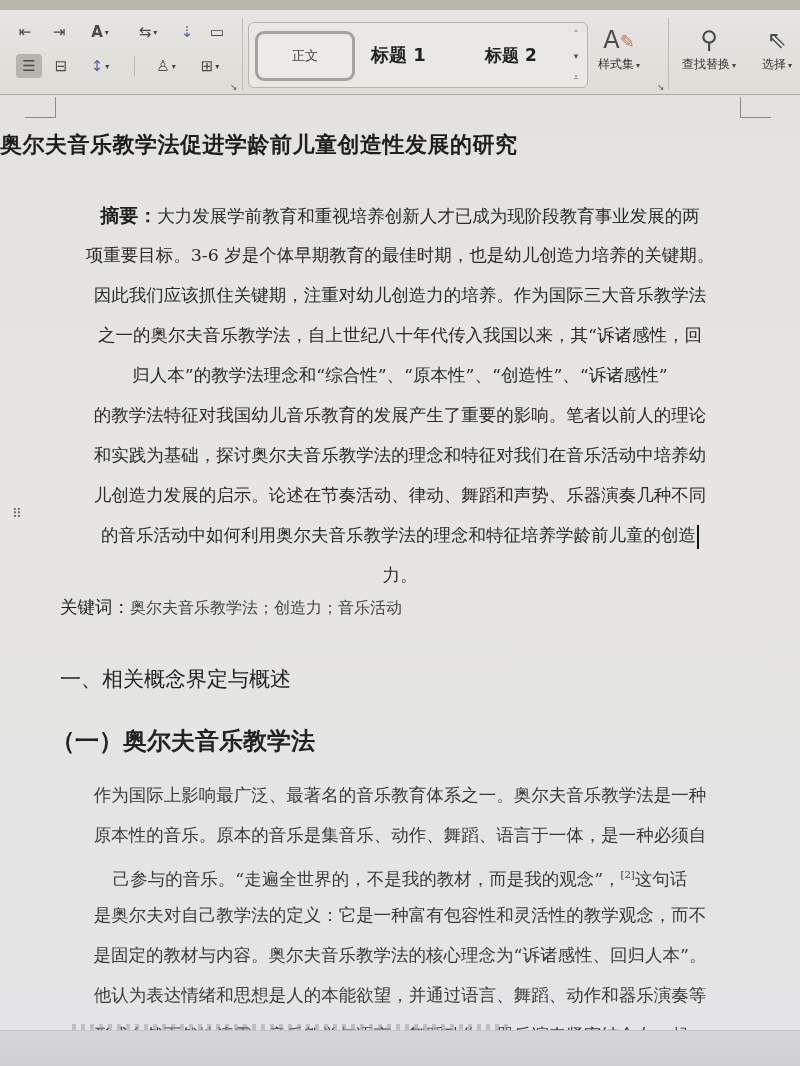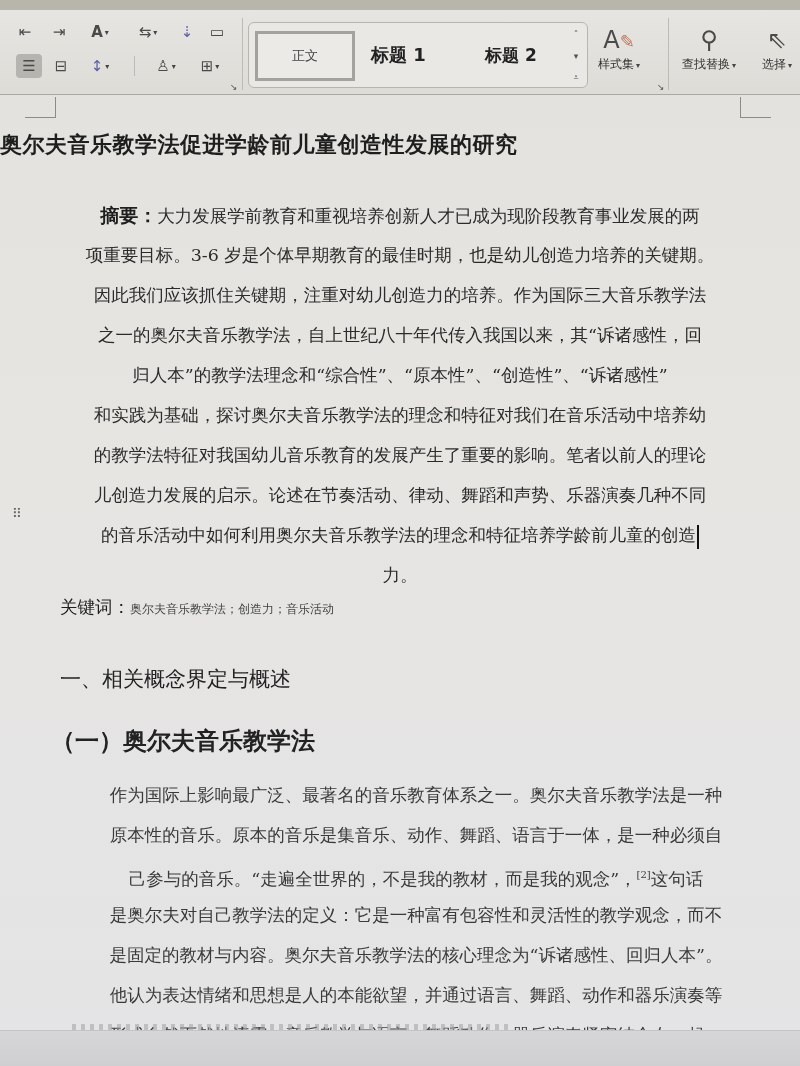--- a/index.html
+++ b/index.html
@@ -23,21 +23,21 @@
     color:#4a4a4a; font-size:15px; border-radius:4px;
   }
   .tb-icon.active { background:#b5b4ae; }
   .tb-caret { font-size:8px; margin-left:2px; color:#444; }
   .style-gallery {
     position:absolute; left:248px; top:12px; width:338px; height:64px;
     border:1px solid #b7b5af; border-radius:6px; background:#e9e8e4;
   }
   .style-normal {
     position:absolute; left:6px; top:8px; width:94px; height:44px;
-    border:3px solid #a3a29e; border-radius:0; background:#ebeae6;
+    border:3px solid #a3a29e; border-radius:9px; background:#ebeae6;
     display:flex; align-items:center; justify-content:center; font-size:13px; color:#444;
   }
   .style-h1 { position:absolute; left:122px; top:20px; font-size:18px; font-weight:bold; color:#222; }
   .style-h2 { position:absolute; left:236px; top:21px; font-size:17px; font-weight:bold; color:#222; }
   .gal-arrows { position:absolute; right:4px; top:6px; width:14px; height:54px; display:flex; flex-direction:column; align-items:center; justify-content:space-between; font-size:9px; color:#555; }
   .big-btn { position:absolute; top:14px; display:flex; flex-direction:column; align-items:center; }
   .big-btn .glyph { font-size:24px; height:32px; line-height:32px; color:#4a4a4a; }
   .big-btn .lbl { font-size:12px; color:#333; white-space:nowrap; }
   .launcher { position:absolute; font-size:9px; color:#555; }
   
@@ -54,27 +54,27 @@
   }
   .para {
     position:absolute; left:60px; width:680px;
     font-family: "DejaVu Serif", "Liberation Serif", serif;
     font-size:17.5px; color:#2b2b2b; line-height:40px;text-align:center;
   }
   .para .line { display:block; white-space:nowrap; height:40px; }
   .abs-label { font-family: "DejaVu Sans", sans-serif; font-weight:bold; font-size:19px; color:#1f1f1f; }
   .kw { position:absolute; left:60px; top:500px; font-size:17px; color:#2b2b2b; }
   .kw .k-label { font-family:"DejaVu Sans", sans-serif; font-size:17.5px; color:#1f1f1f; }
-  .kw .k-val { font-family:Liberation Mono, monospace; font-size:12px; color:#444; }
+  .kw .k-val { font-family:Liberation Mono, monospace; font-size:16px; color:#444; }
   .h1 { position:absolute; left:60px; top:570px; font-size:21px; color:#222; }
   .h2 { position:absolute; left:51px; top:630px; font-size:24px; color:#222;font-weight:bold; }
   .cursor { display:inline-block; width:2px; height:24px; background:#111; vertical-align:middle; margin-left:1px; }
   .drag-handle { position:absolute; left:12px; top:415px; font-size:13px; color:#666; letter-spacing:-1px; line-height:7px; }
   .sup { font-size:10px; vertical-align:super; }
-  .body-para { color:#3a3a3a;margin-left:16px; }
+  .body-para { color:#3a3a3a; }
   
   .bottom-bezel { position:absolute; left:0; top:1030px; width:800px; height:36px; background:linear-gradient(#d6d6d8,#cfcfd2); border-top:1px solid #c4c4c6; }
   .ghost-line { position:absolute; left:72px; top:1024px; width:440px; height:6px; background:repeating-linear-gradient(90deg,#9a9a9c 0 4px, transparent 4px 9px); opacity:0.5; }
 </style>
 </head>
 <body>
 
 <div class="top-strip"></div>
 
 <div class="ribbon">
@@ -143,22 +143,22 @@
   <div class="crop tr"></div>
 
   <div class="doc-title">奥尔夫音乐教学法促进学龄前儿童创造性发展的研究</div>
 
   <div class="para" style="top:100px;">
     <span class="line"><span class="abs-label">摘要：</span><span>大力发展学前教育和重视培养创新人才已成为现阶段教育事业发展的两</span></span>
     <span class="line">项重要目标。3-6 岁是个体早期教育的最佳时期，也是幼儿创造力培养的关键期。</span>
     <span class="line">因此我们应该抓住关键期，注重对幼儿创造力的培养。作为国际三大音乐教学法</span>
     <span class="line">之一的奥尔夫音乐教学法，自上世纪八十年代传入我国以来，其“诉诸感性，回</span>
     <span class="line">归人本”的教学法理念和“综合性”、“原本性”、“创造性”、“诉诸感性”</span>
+    <span class="line">的教学法特征对我国幼儿音乐教育的发展产生了重要的影响。笔者以前人的理论</span>
     <span class="line">和实践为基础，探讨奥尔夫音乐教学法的理念和特征对我们在音乐活动中培养幼</span>
-    <span class="line">的教学法特征对我国幼儿音乐教育的发展产生了重要的影响。笔者以前人的理论</span>
     <span class="line">儿创造力发展的启示。论述在节奏活动、律动、舞蹈和声势、乐器演奏几种不同</span>
     <span class="line"><span>的音乐活动中如何利用奥尔夫音乐教学法的理念和特征培养学龄前儿童的创造</span><span class="cursor"></span></span>
     <span class="line">力。</span>
   </div>
 
   <div class="drag-handle">⠿</div>
 
   <div class="kw">
     <span class="k-label">关键词：</span><span class="k-val">奥尔夫音乐教学法；创造力；音乐活动</span>
   </div>

